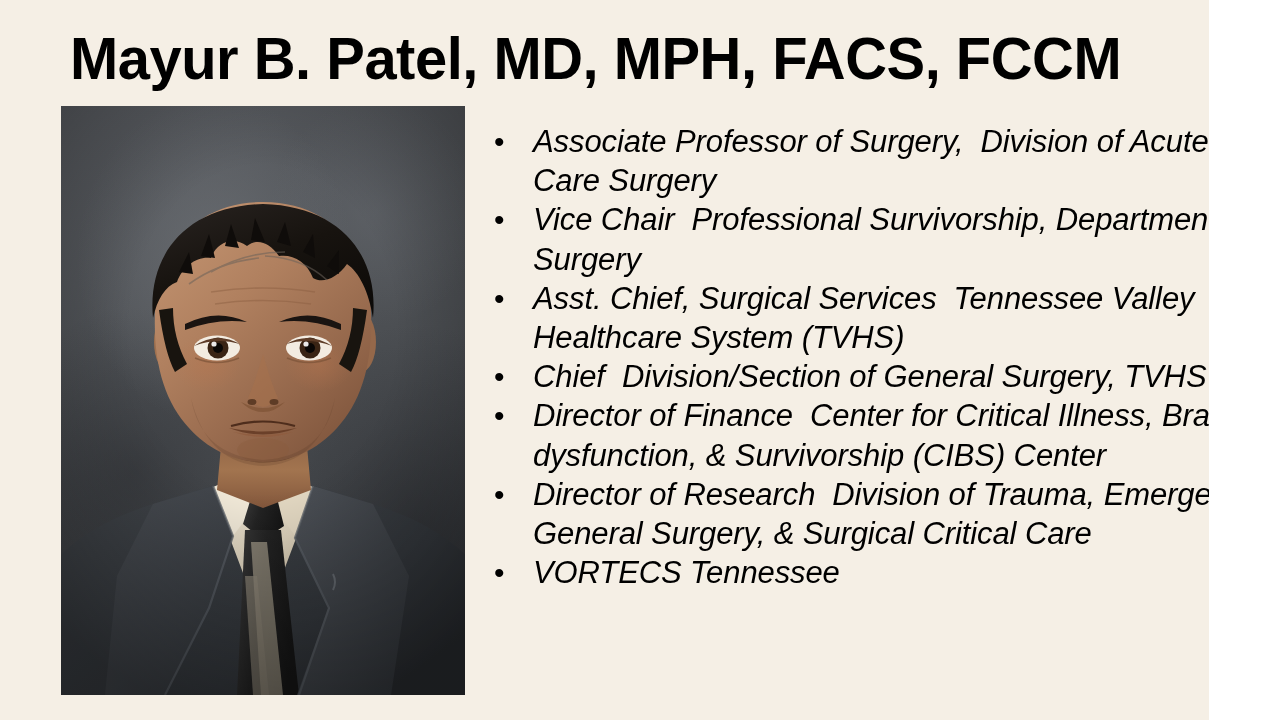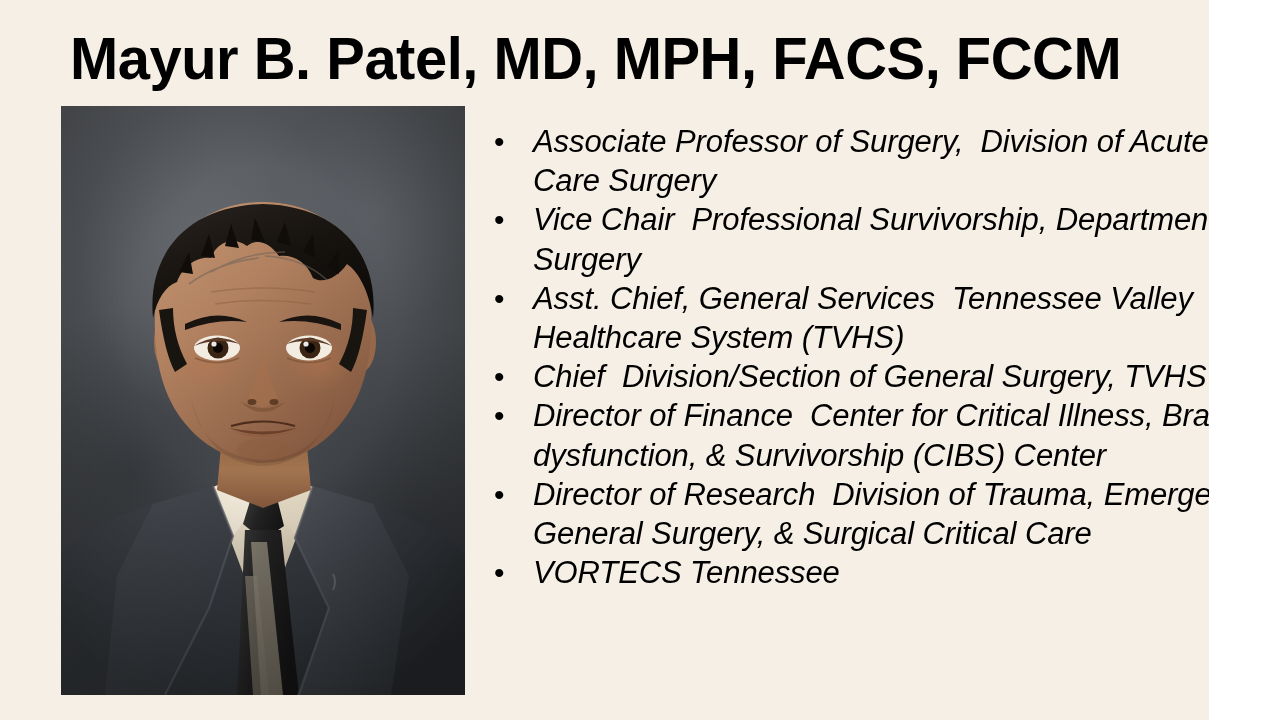--- a/index.html
+++ b/index.html
@@ -266,21 +266,21 @@
       <span class="bullet-text">Associate Professor of Surgery,  Division of Acute Care Surgery</span>
     </div>
 
     <div class="bullet-row">
       <span class="bullet-mark">•</span>
       <span class="bullet-text">Vice Chair  Professional Survivorship, Department of Surgery</span>
     </div>
 
     <div class="bullet-row">
       <span class="bullet-mark">•</span>
-      <span class="bullet-text">Asst. Chief, General Services  Tennessee Valley Healthcare System (TVHS)</span>
+      <span class="bullet-text">Asst. Chief, Surgical Services  Tennessee Valley Healthcare System (TVHS)</span>
     </div>
 
     <div class="bullet-row">
       <span class="bullet-mark">•</span>
       <span class="bullet-text">Chief  Division/Section of General Surgery, TVHS</span>
     </div>
 
     <div class="bullet-row">
       <span class="bullet-mark">•</span>
       <span class="bullet-text">Director of Finance  Center for Critical Illness, Brain dysfunction, &amp; Survivorship (CIBS) Center</span>

